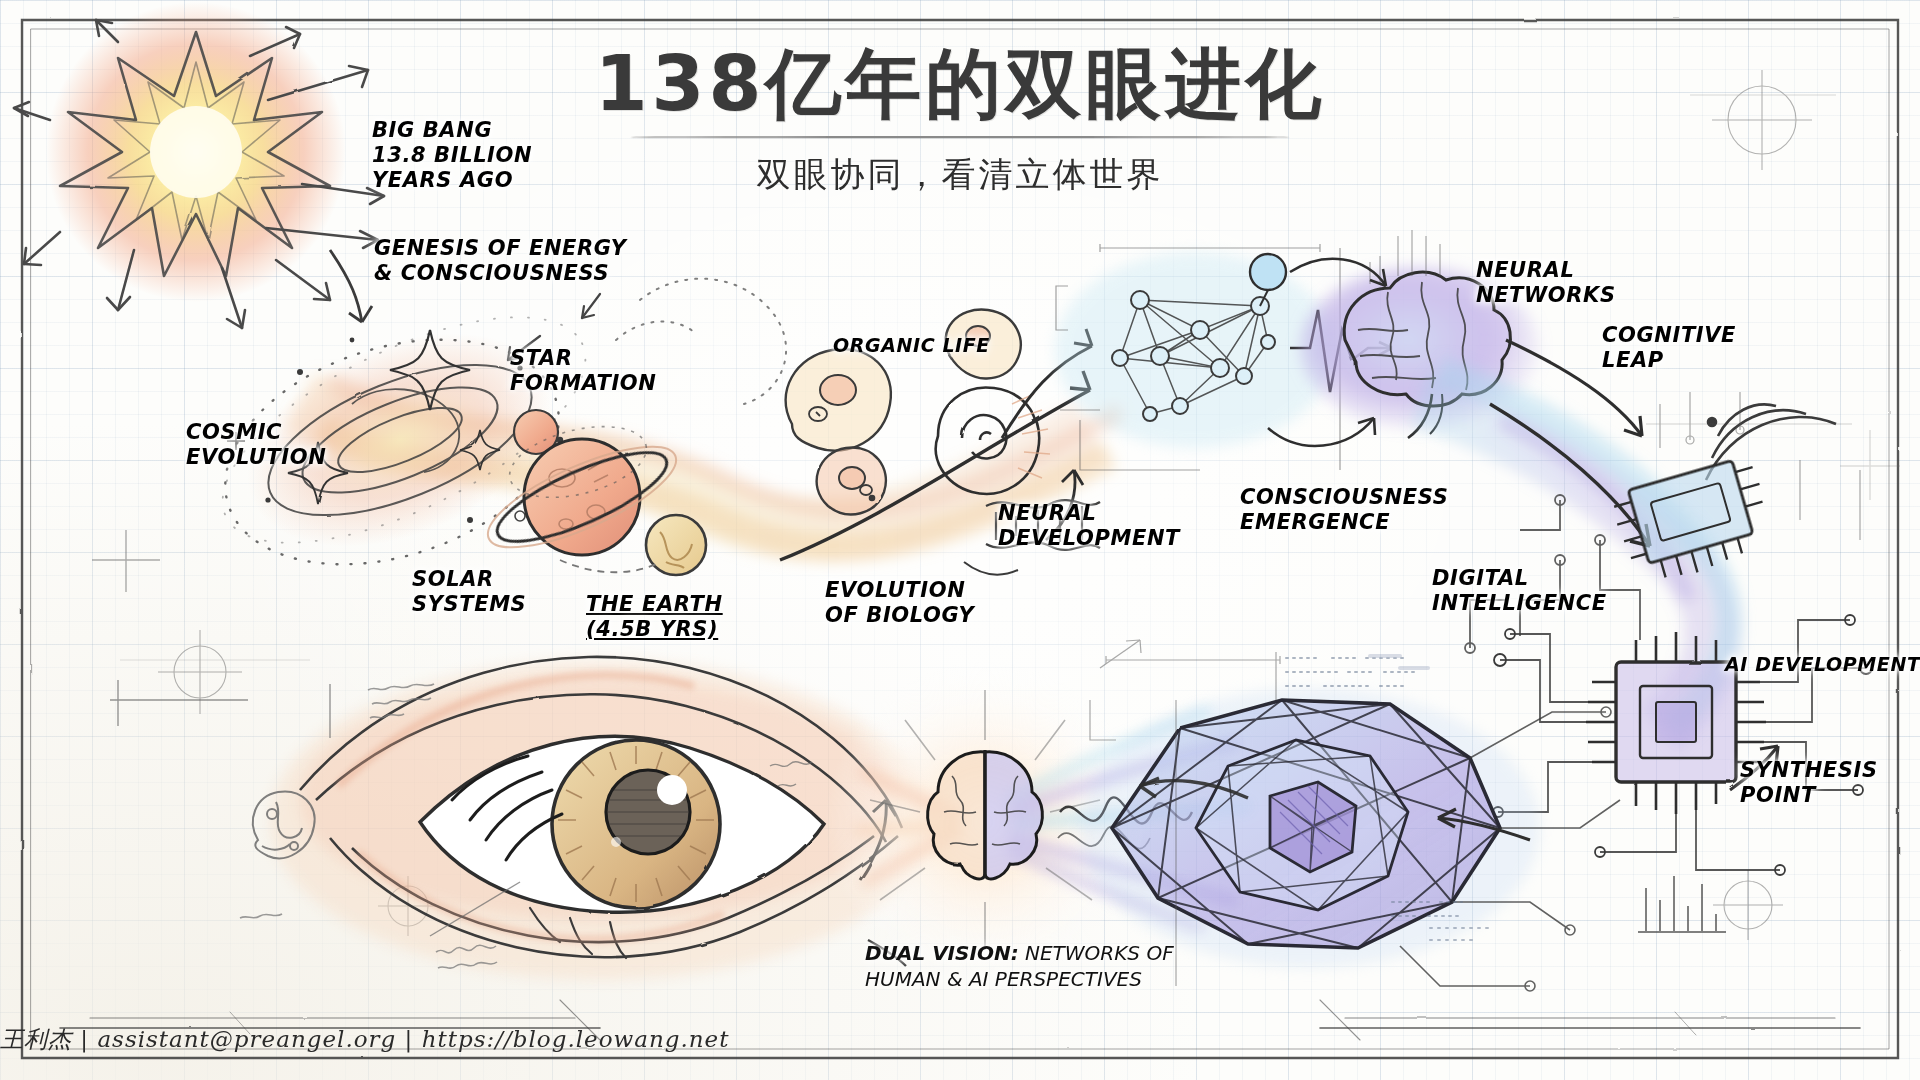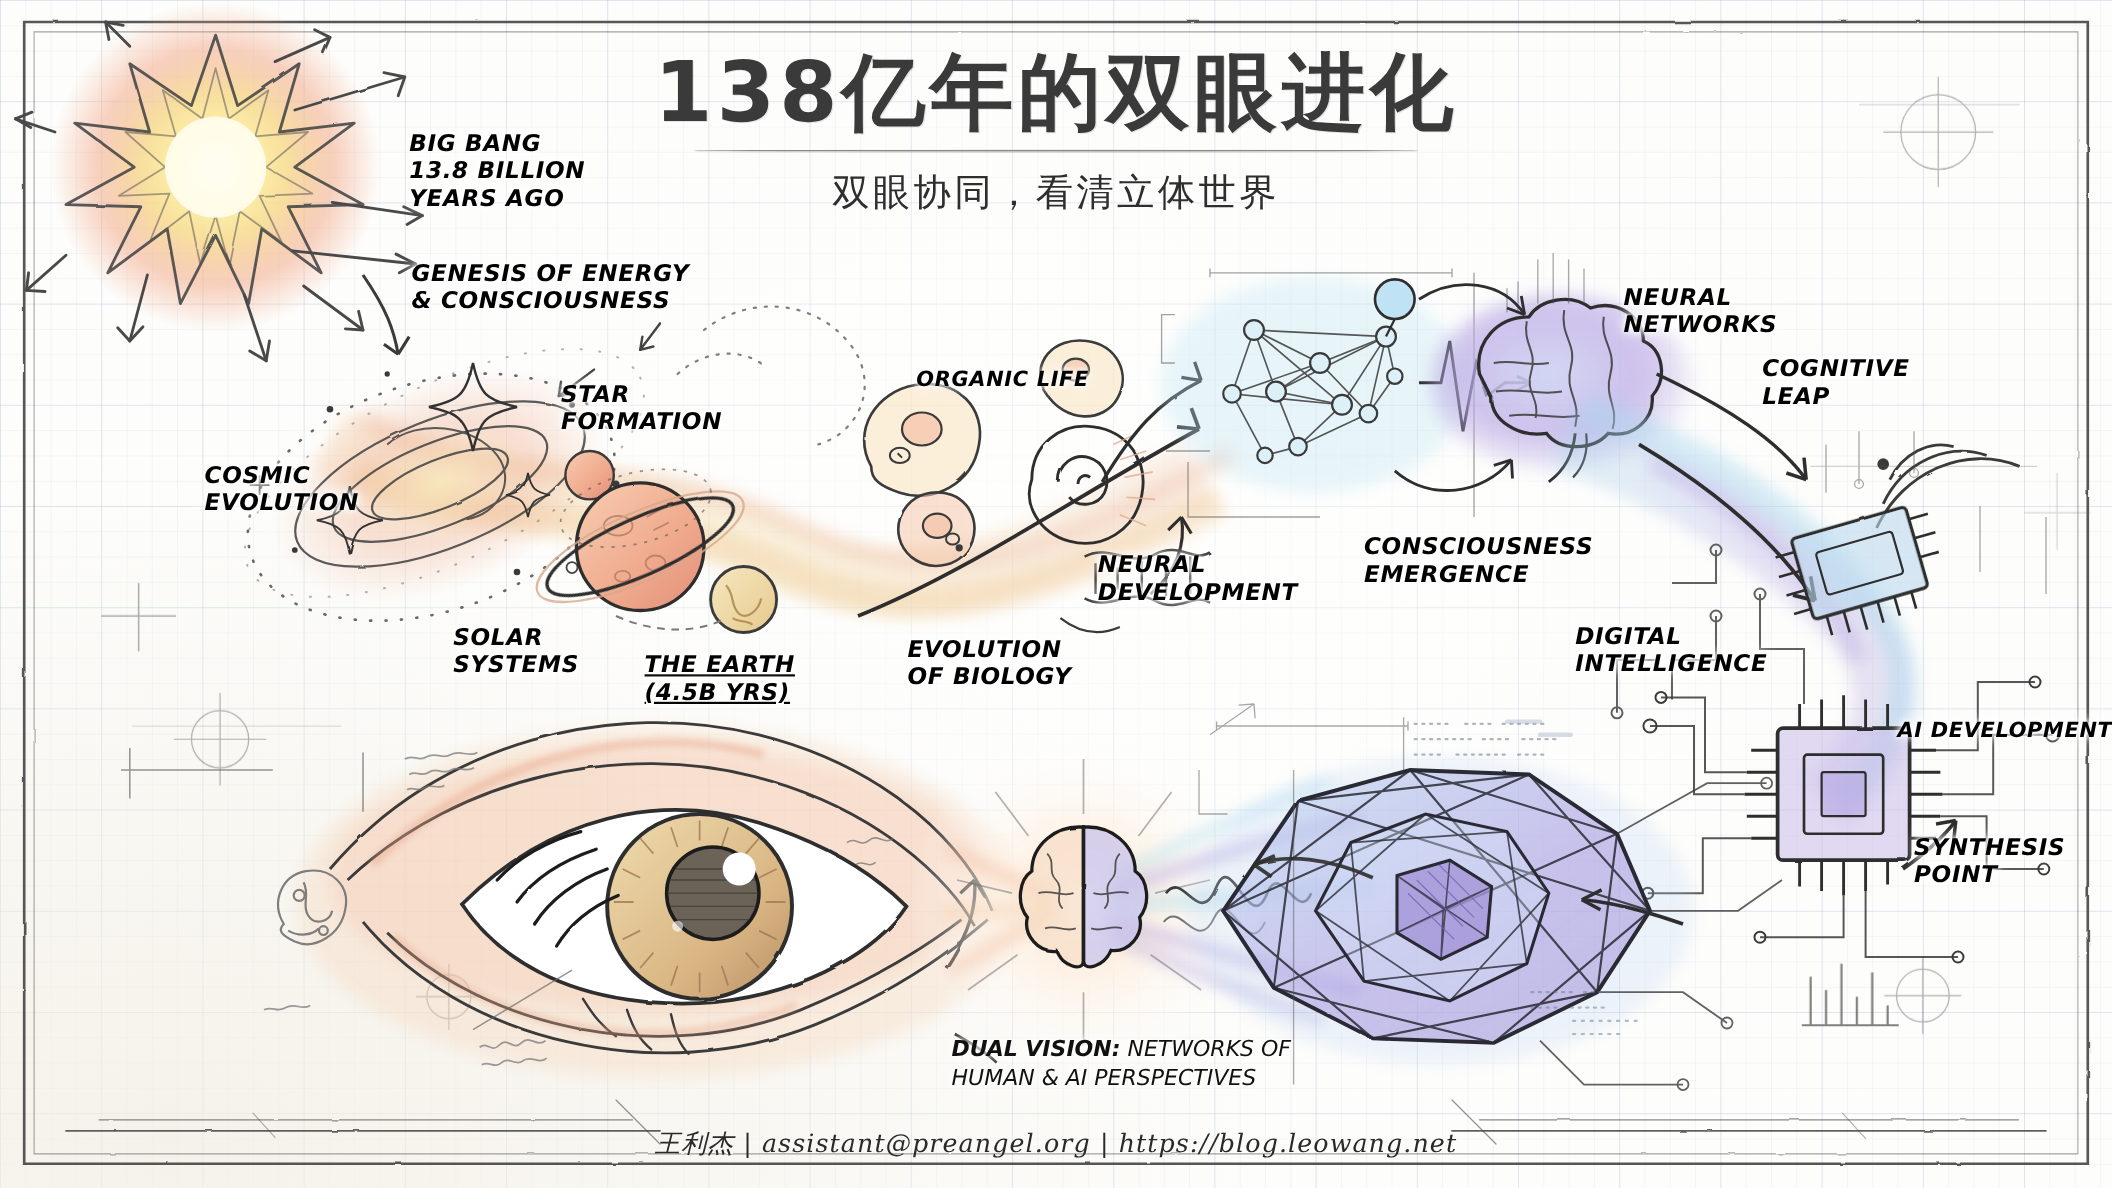--- a/index.html
+++ b/index.html
@@ -75,21 +75,21 @@
     font-family:"DejaVu Sans", sans-serif;
     font-size:20px; font-style:italic; color:#111;
     line-height:1.3; white-space:pre;
     text-shadow:0 0 6px #fff,0 0 12px #fff;
   }
   #dual-caption b{ font-weight:700; font-style:italic; }
 
   
   #footer{
     position:absolute; left:0; right:0; top:1024px;
-    text-align:center;
+    text-align:left;
     font-family:"DejaVu Serif", serif;
     font-style:italic; font-size:23px; color:#2a2a2a;
     letter-spacing:1px;
   }
 </style>
 </head>
 <body>
 
 <div id="paper"></div>
 

